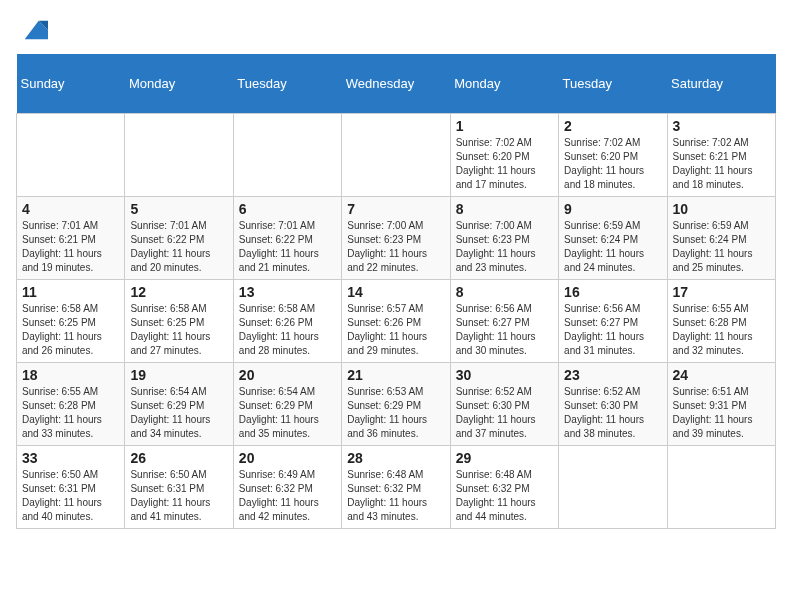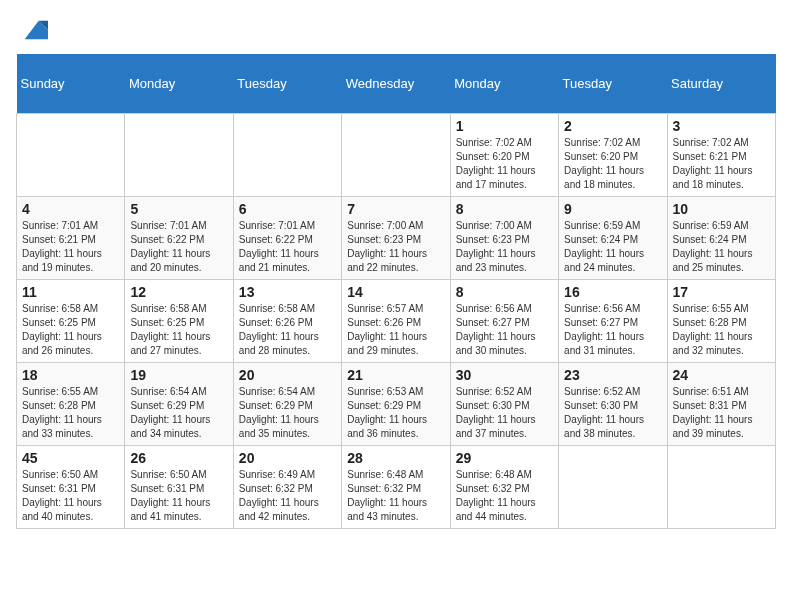--- a/index.html
+++ b/index.html
@@ -273,27 +273,27 @@
         </td>
         <td>
           <span class="day-num">23</span>
           <div class="day-info">Sunrise: 6:52 AM
 Sunset: 6:30 PM
 Daylight: 11 hours and 38 minutes.</div>
         </td>
         <td>
           <span class="day-num">24</span>
           <div class="day-info">Sunrise: 6:51 AM
-Sunset: 8:31 PM
+Sunset: 9:31 PM
 Daylight: 11 hours and 39 minutes.</div>
         </td>
       </tr>
       <tr>
         <td>
-          <span class="day-num">45</span>
+          <span class="day-num">33</span>
           <div class="day-info">Sunrise: 6:50 AM
 Sunset: 6:31 PM
 Daylight: 11 hours and 40 minutes.</div>
         </td>
         <td>
           <span class="day-num">26</span>
           <div class="day-info">Sunrise: 6:50 AM
 Sunset: 6:31 PM
 Daylight: 11 hours and 41 minutes.</div>
         </td>

